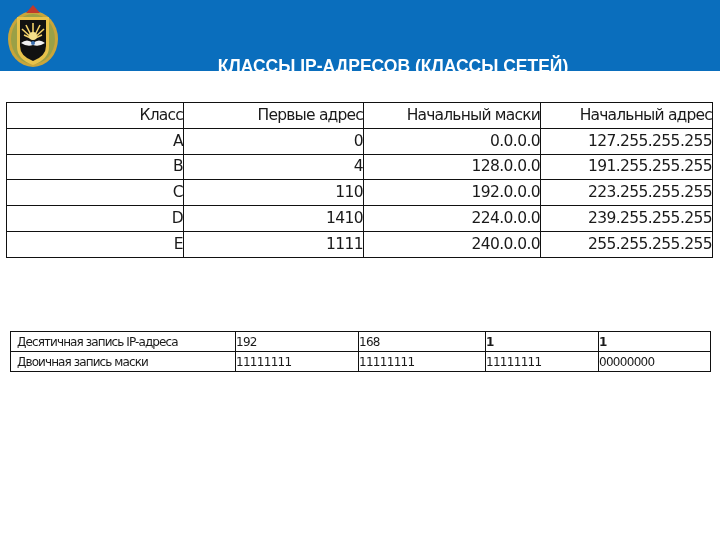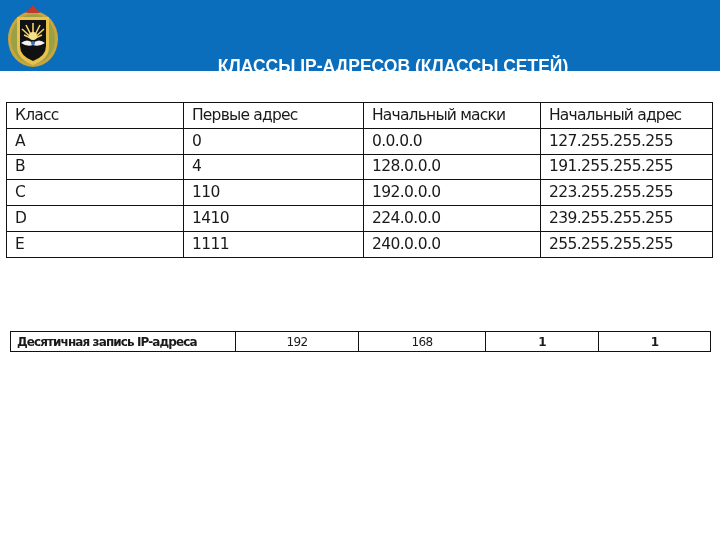--- a/index.html
+++ b/index.html
@@ -14,35 +14,35 @@
       position: absolute; left: 6px; top: 3px; width: 54px; height: 66px;
     }
     .title {
       position: absolute; left: 0; right: 0; top: 25px; text-align: center;
       padding-left: 66px;
       font-family: "Liberation Sans", sans-serif; font-weight: bold;
       font-size: 17.5px; letter-spacing: 0px; color: #ffffff; margin-top: 31px;
     }
 
     table { border-collapse: collapse; position: absolute; table-layout: fixed; }
-    td { border: 1.5px solid #111; white-space: nowrap; overflow: hidden; }
+    td { border: 1.5px solid #111; white-space: nowrap; overflow: hidden; text-align: right; }
 
     .t1 { left: 6px; top: 102px; width: 706px; }
     .t1 td {
       height: 25.8px; font-family: "DejaVu Sans", sans-serif; font-size: 15.5px;
       padding: 0 0 0 8px; line-height: 23px; letter-spacing: -0.6px; color: #1a1a1a;
     }
     .t1 .hdr td { letter-spacing: -0.8px; }
 
     .t2 { left: 10px; top: 331px; width: 700px; }
     .t2 td {
       height: 20.2px; font-family: "DejaVu Sans", sans-serif; font-size: 12px;
-      line-height: 18px; letter-spacing: -0.7px; color: #1a1a1a; text-align: center;
+      line-height: 18px; letter-spacing: -0.7px; color: #1a1a1a; text-align: left;
     }
-    .t2 td.lbl { text-align: left; padding-left: 6px; letter-spacing: -0.9px; font-weight: bold; }
+    .t2 td.lbl { text-align: left; padding-left: 6px; letter-spacing: -0.9px; }
     .t2 td.bold { font-weight: bold; }
   </style>
 </head>
 <body>
 
 <div class="header">
   <svg class="emblem" viewBox="0 0 54 66">
 
     <ellipse cx="27" cy="36" rx="25" ry="28" fill="#c9a53a"></ellipse>
     <ellipse cx="27" cy="36" rx="22" ry="25" fill="#9aa046"></ellipse>
@@ -125,14 +125,21 @@
       <col style="width:112px">
   </colgroup>
   <tbody>
       <tr>
     <td class="lbl">Десятичная запись IP-адреса</td>
     <td>192</td>
     <td>168</td>
     <td class="bold">1</td>
     <td class="bold">1</td>
   </tr>
+  <tr>
+    <td class="lbl">Двоичная запись маски</td>
+    <td>11111111</td>
+    <td>11111111</td>
+    <td>11111111</td>
+    <td>00000000</td>
+  </tr>
 </tbody>
   </table>
 
 </body></html>

